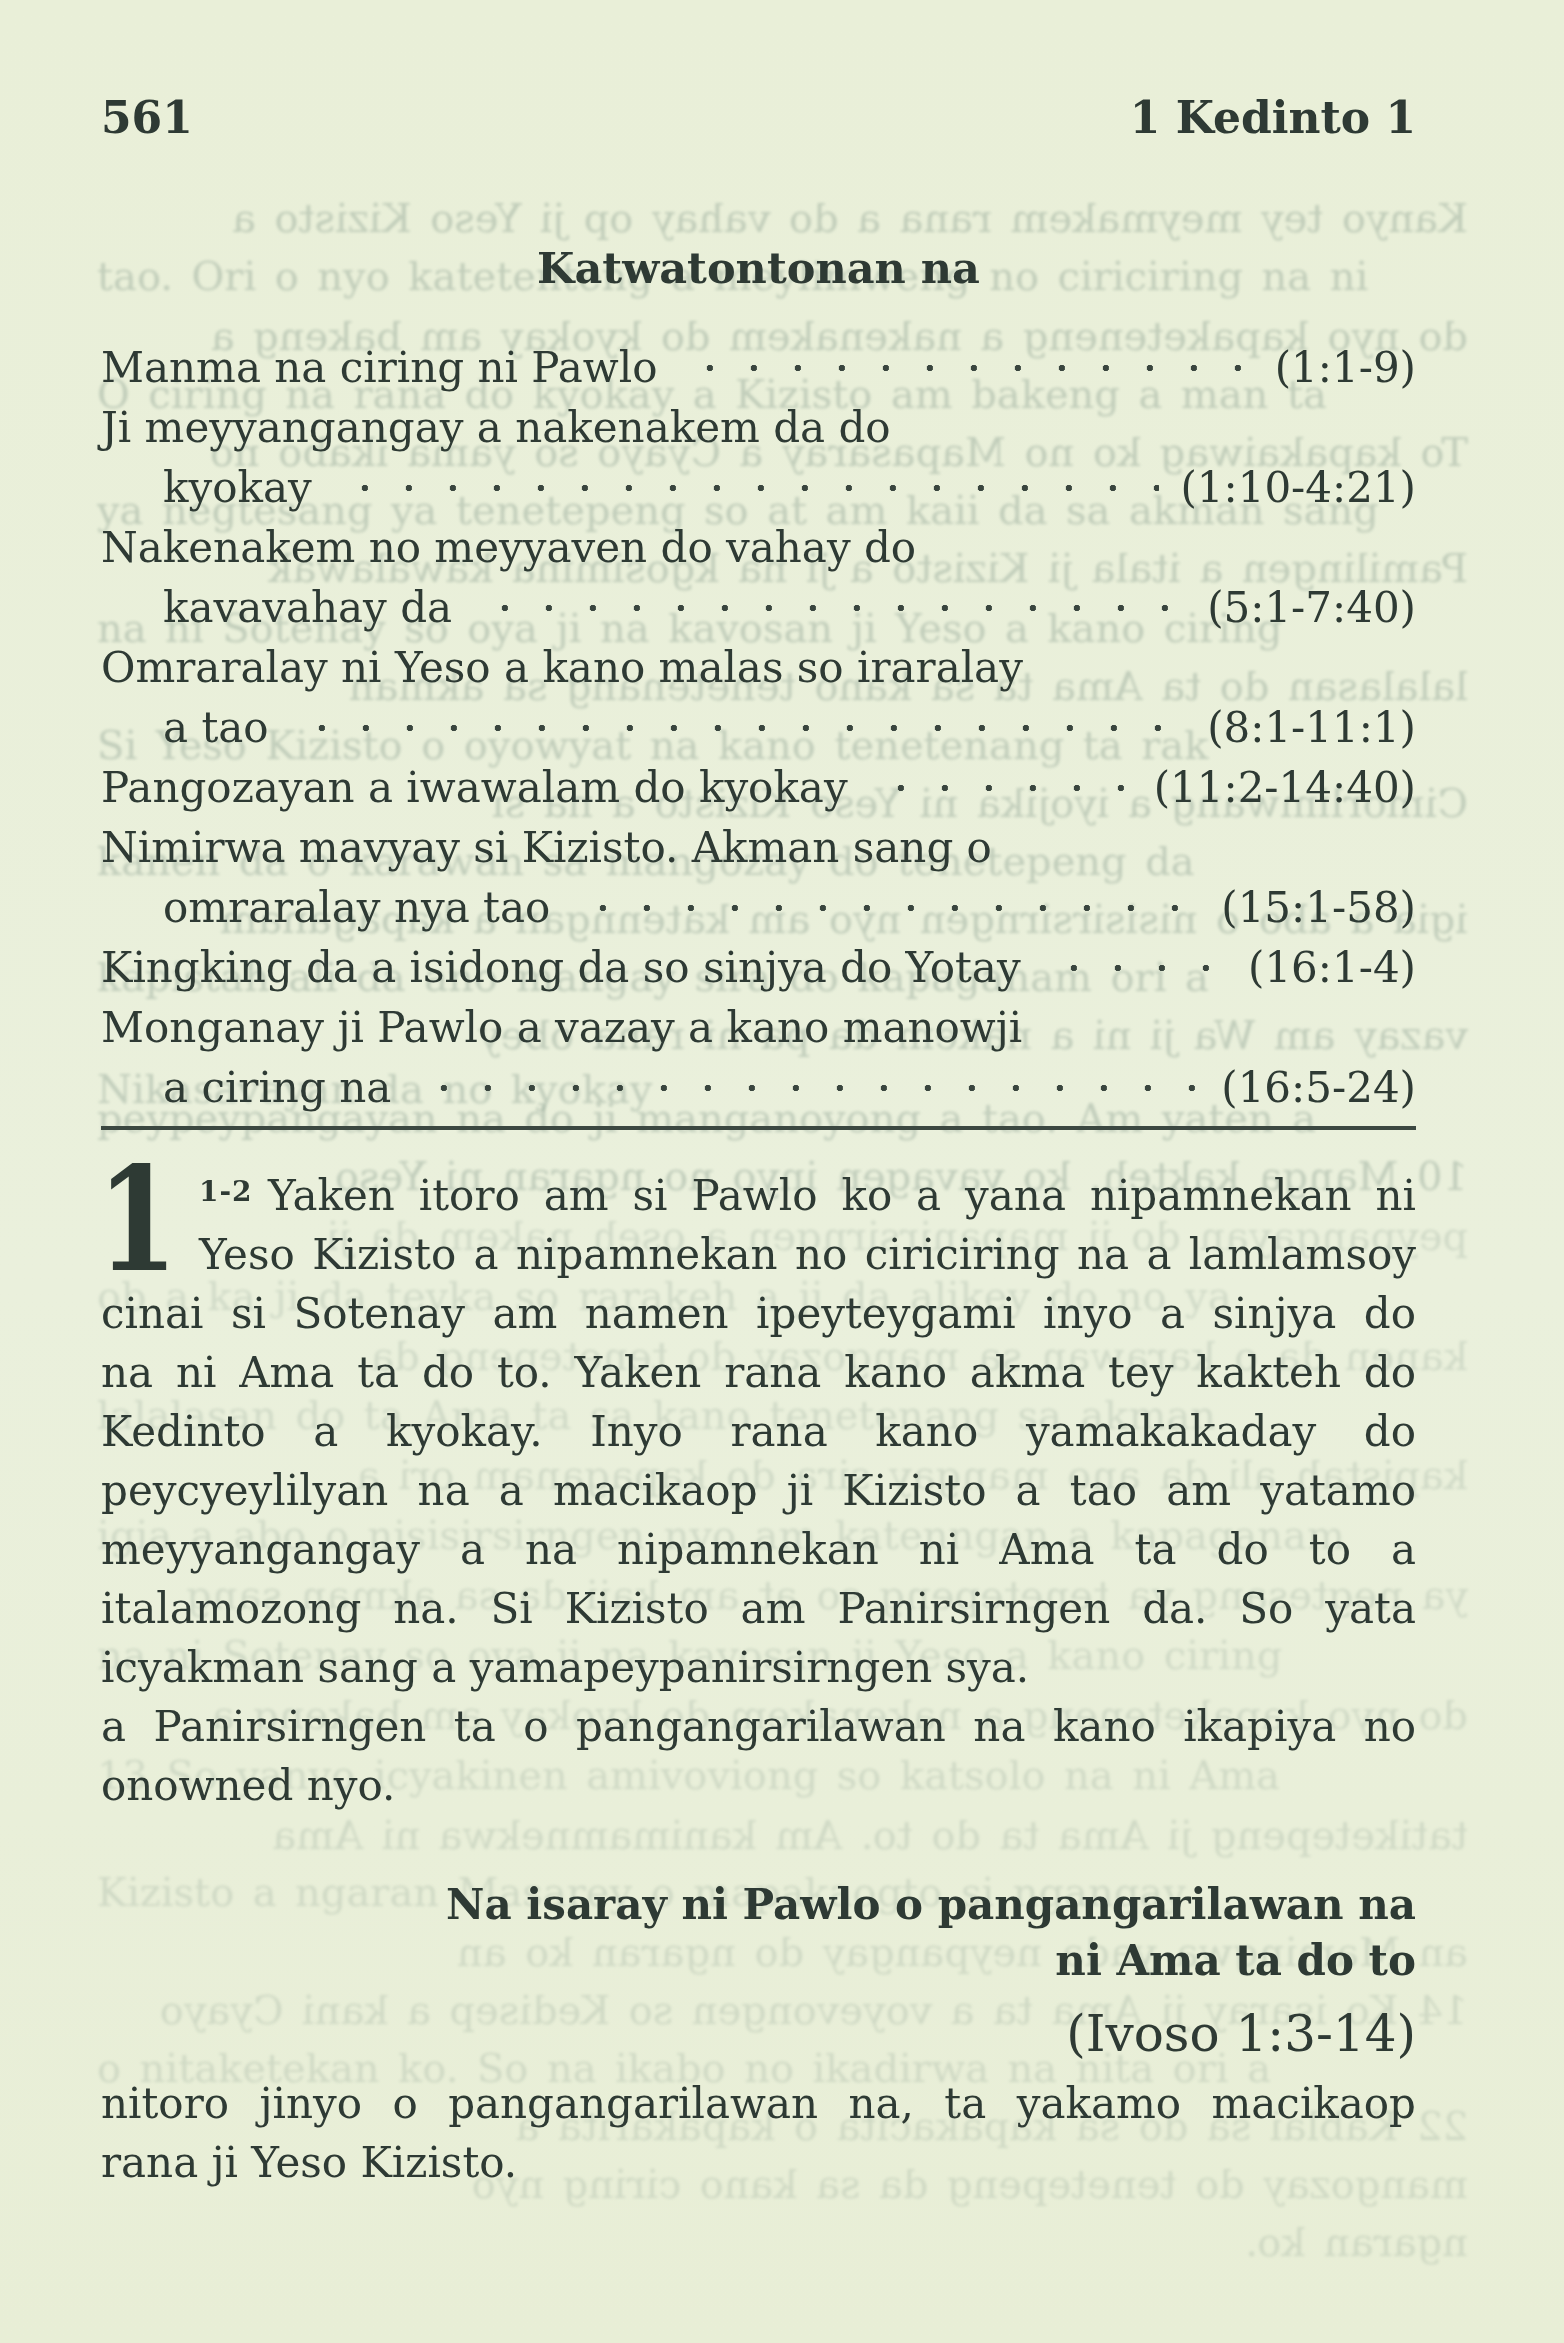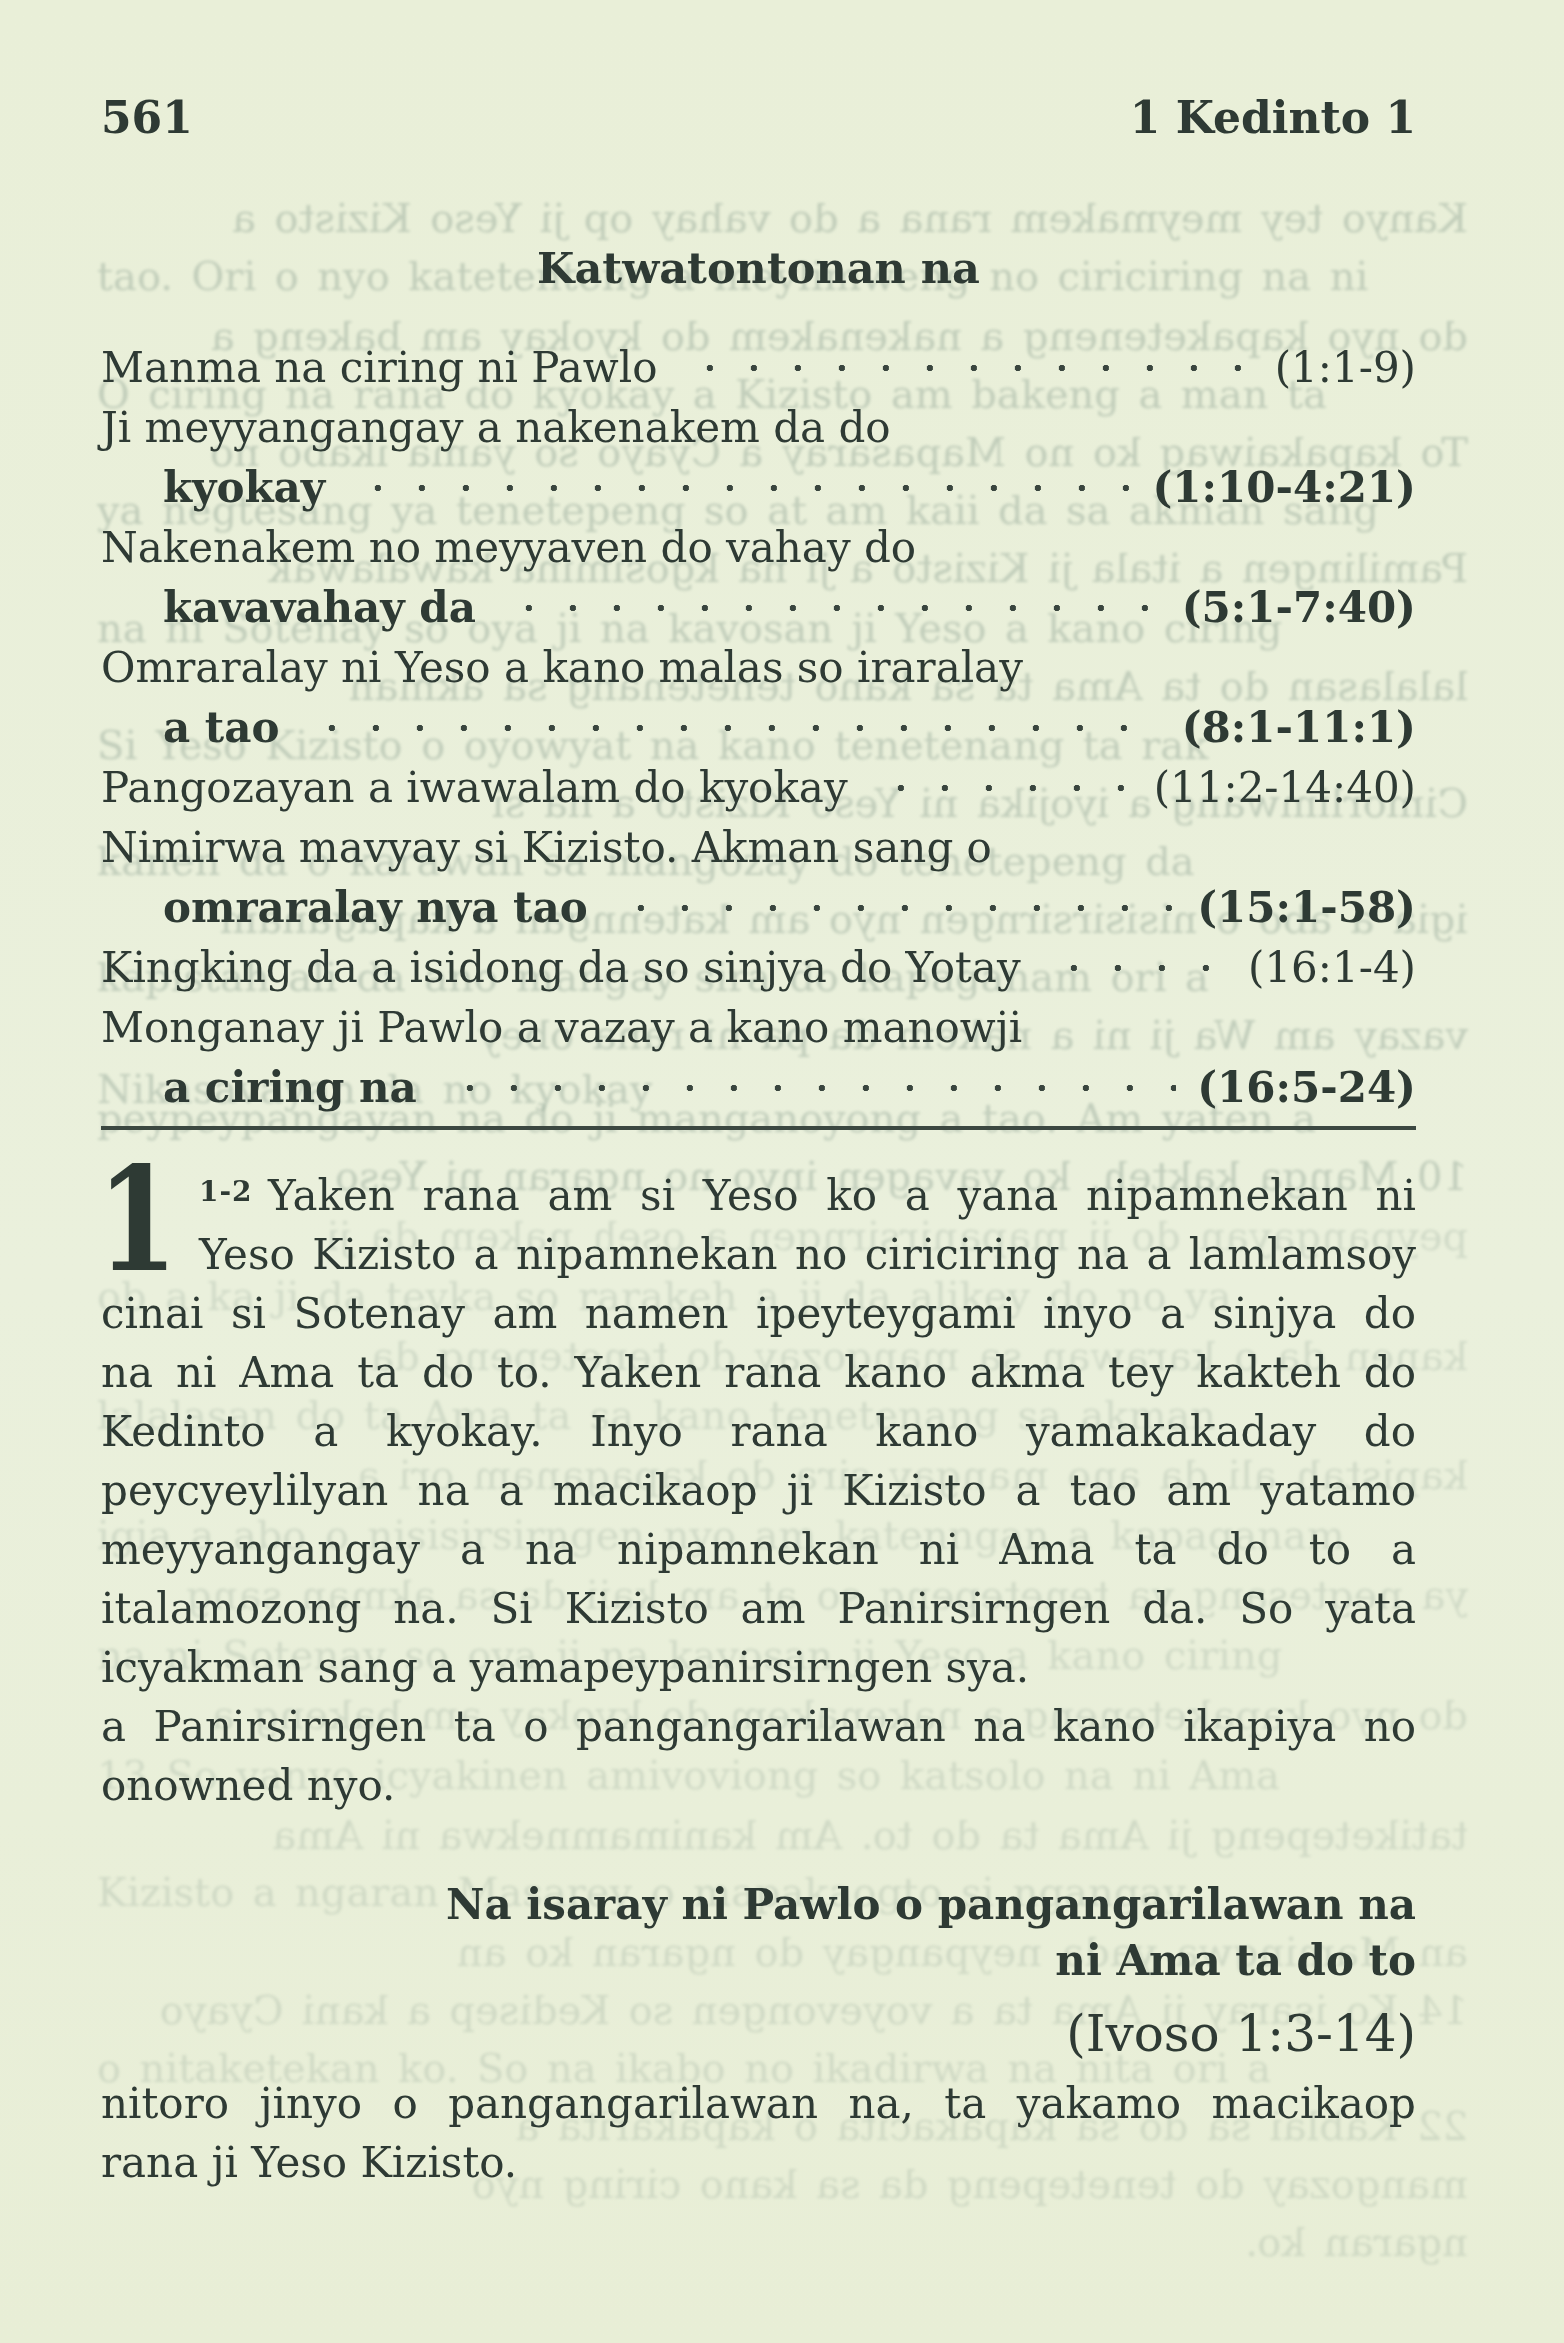--- a/index.html
+++ b/index.html
@@ -15,21 +15,21 @@
   
   .content{position:absolute;inset:0;z-index:2;color:#2e3a34;filter:blur(0.3px);}
   .page-header{position:absolute;left:101px;top:93px;width:1315px;height:50px;
                font-weight:bold;font-size:44px;line-height:50px;}
   .pgnum{position:absolute;left:0;right:0;text-align:left;}
   .booktitle{position:absolute;right:0;top:0;}
   .toc-title{position:absolute;left:101px;top:241px;width:1315px;height:54px;line-height:54px;
              text-align:center;font-weight:bold;font-size:43px;}
   .toc{position:absolute;left:101px;top:338px;width:1315px;font-size:42px;}
   .toc-row{display:flex;align-items:center;height:60px;line-height:60px;white-space:nowrap;}
-  .toc-cont{padding-left:62px;font-weight:bold;}
+  .toc-cont{padding-left:62px;}
   .leader{flex:1 1 auto;min-width:23px;align-self:stretch;margin:0 21px 0 29px;
           background-image:radial-gradient(circle,#39453e 2.9px,rgba(0,0,0,0) 3.5px);
           background-size:44px 60px;background-position:1.9px 57%;background-repeat:repeat-x;}
   .toc-ref{white-space:nowrap;}
   .rule{position:absolute;left:101px;top:1126px;width:1315px;height:3.9px;background:#3c4841;}
   .body-block{position:absolute;left:101px;top:1166px;width:1315px;font-size:42px;}
   .bline{height:59px;line-height:59px;text-align:justify;text-align-last:justify;}
   .bline.last{text-align-last:left;}
   .dc-indent{padding-left:98px;}
   .dropcap{position:absolute;left:-3.9px;top:-19.3px;font-size:145px;line-height:1;font-weight:bold;
@@ -149,21 +149,21 @@
         <span>a ciring na</span>
         <span class="leader"></span>
         <span class="toc-ref">(16:5-24)</span>
       </div>
     </div>
 
     <div class="rule"></div>
 
     <div class="body-block">
       <span class="dropcap">1</span>
-      <div class="bline dc-indent"><span class="vn">1-2</span><span>Yaken rana am si Yeso ko a yana nipamnekan ni</span></div>
+      <div class="bline dc-indent"><span class="vn">1-2</span><span>Yaken itoro am si Pawlo ko a yana nipamnekan ni</span></div>
       <div class="bline dc-indent">Yeso Kizisto a nipamnekan no ciriciring na a lamlamsoy</div>
       <div class="bline">cinai si Sotenay am namen ipeyteygami inyo a sinjya do</div>
       <div class="bline">na ni Ama ta do to. Yaken rana kano akma tey kakteh do</div>
       <div class="bline">Kedinto a kyokay. Inyo rana kano yamakakaday do</div>
       <div class="bline">peycyeylilyan na a macikaop ji Kizisto a tao am yatamo</div>
       <div class="bline">meyyangangay a na nipamnekan ni Ama ta do to a</div>
       <div class="bline">italamozong na. Si Kizisto am Panirsirngen da. So yata</div>
       <div class="bline last">icyakman sang a yamapeypanirsirngen sya.</div>
       <div class="bline">a Panirsirngen ta o pangangarilawan na kano ikapiya no</div>
       <div class="bline last">onowned nyo.</div>

